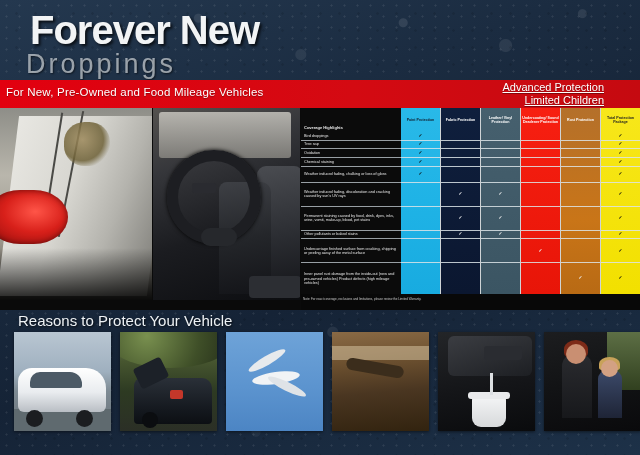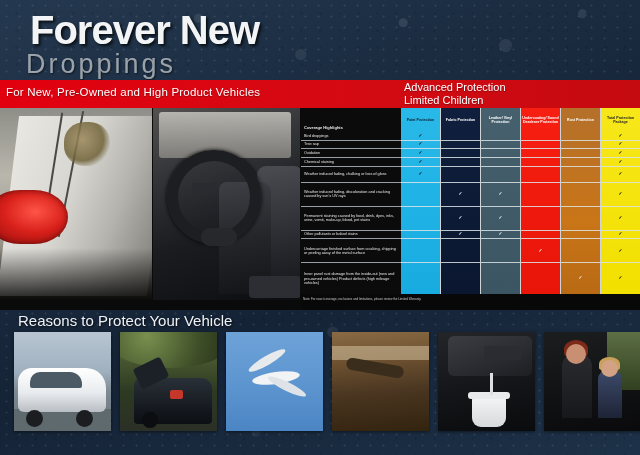--- a/index.html
+++ b/index.html
@@ -53,22 +53,22 @@
   
   .redband{
     position:absolute;left:0;top:80px;width:640px;height:28px;
     background:linear-gradient(90deg,#e2000f 0%,#d40a12 55%,#c50a10 100%);
   }
   .redband .left{
     position:absolute;left:6px;top:6px;font-size:11.5px;color:#fff;
     letter-spacing:.2px;text-shadow:0 1px 1px rgba(0,0,0,.35);
   }
   .redband .right{
-    position:absolute;left:404px;top:1px;width:200px;text-align:left;
-    font-size:11px;line-height:13px;color:#fff;text-shadow:0 1px 1px rgba(0,0,0,.35);
+    position:absolute;left:404px;top:1px;width:200px;text-align:right;
+    font-size:11px;line-height:13px;color:#fff;text-shadow:0 1px 1px rgba(0,0,0,.35);text-decoration:underline;
   }
 
   
   .content{position:absolute;left:0;top:108px;width:640px;height:202px;background:#0a0a0a;}
 
   
   .photo-ext{position:absolute;left:0;top:0;width:152px;height:192px;overflow:hidden;background:#2b2b2b;}
   .photo-int{position:absolute;left:153px;top:0;width:147px;height:192px;overflow:hidden;background:#111;}
 
   
@@ -197,21 +197,21 @@
 <body>
 
 <div id="poster">
 
   <div class="masthead">
     <div class="title-main">Forever New</div>
     <div class="title-sub">Droppings</div>
   </div>
 
   <div class="redband">
-    <div class="left">For New, Pre-Owned and High Product Vehicles</div>
+    <div class="left">For New, Pre-Owned and Food Mileage Vehicles</div>
     <div class="right">
       <div>Advanced Protection</div>
       <div>Limited Children</div>
     </div>
   </div>
 
   <div class="content">
 
     <div class="photo-ext">
       <div class="ext-sky"></div>

